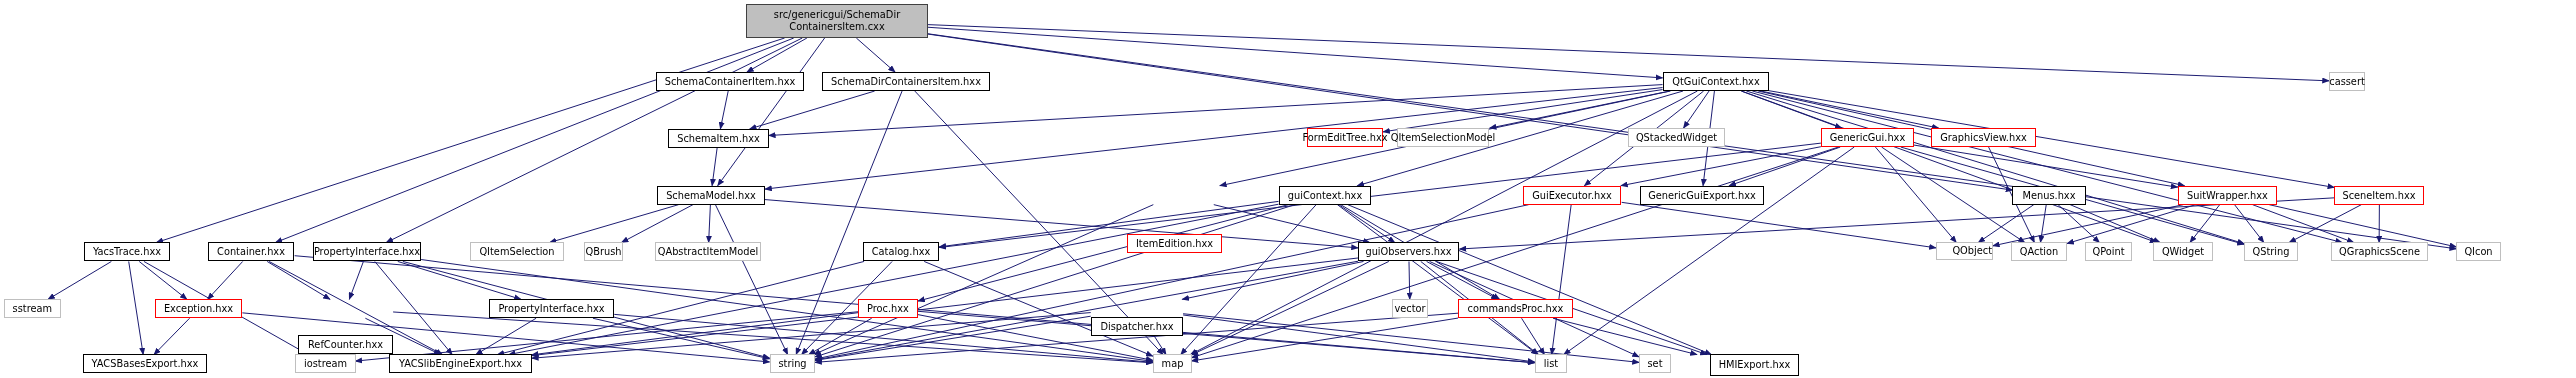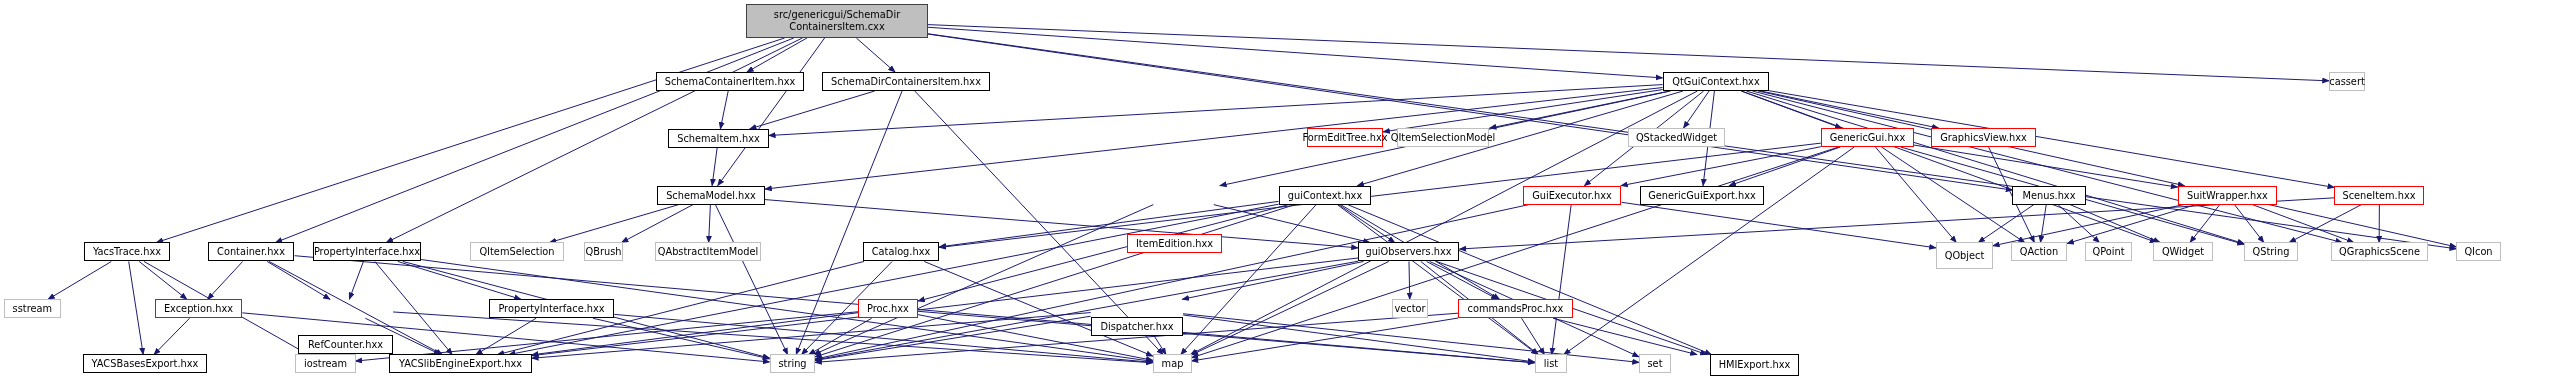--- a/index.html
+++ b/index.html
@@ -219,21 +219,21 @@
       </div>
       <div class="node sys" style="left: 655px; top: 242px; width: 106px; height: 19px;">
         <span>QAbstractItemModel</span>
       </div>
       <div class="node normal" style="left: 863px; top: 242px; width: 76px; height: 19px;">
         <span>Catalog.hxx</span>
       </div>
       <div class="node normal" style="left: 1358px; top: 242px; width: 101px; height: 19px;">
         <span>guiObservers.hxx</span>
       </div>
-      <div class="node sys" style="left: 1936px; top: 242px; width: 57px; height: 27px;">
+      <div class="node sys" style="left: 1936px; top: 242px; width: 57px; height: 18px; justify-content: flex-end;">
         <span>QObject</span>
       </div>
       <div class="node sys" style="left: 2011px; top: 242px; width: 56px; height: 19px;">
         <span>QAction</span>
       </div>
       <div class="node sys" style="left: 2085px; top: 242px; width: 47px; height: 19px;">
         <span>QPoint</span>
       </div>
       <div class="node sys" style="left: 2153px; top: 242px; width: 60px; height: 19px;">
         <span>QWidget</span>

